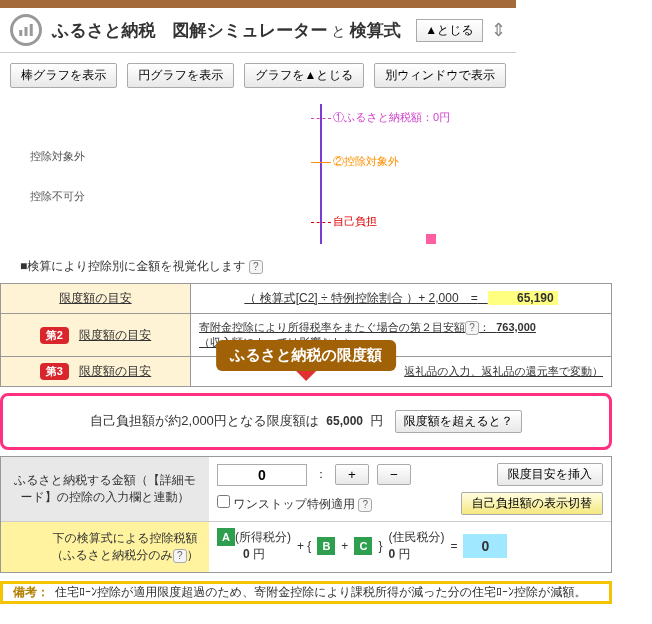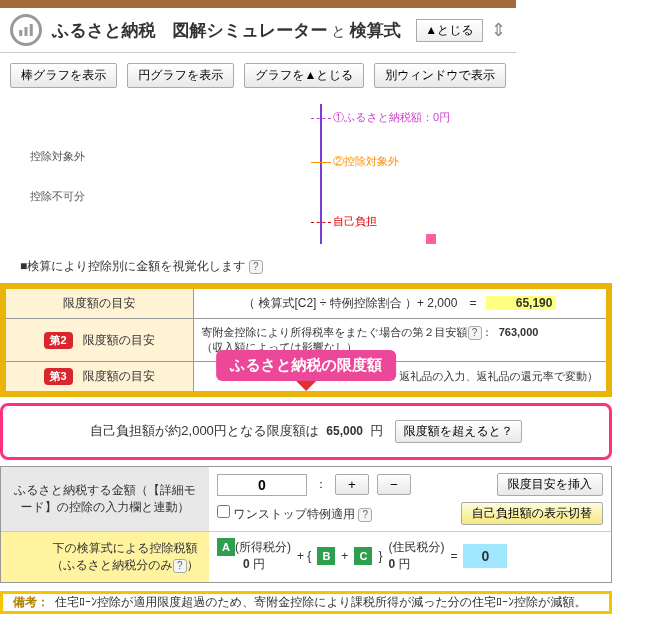--- a/index.html
+++ b/index.html
@@ -21,30 +21,30 @@
   .chart-line { position: absolute; left: 311px; font-size: 11px; }
   .chart-l1 { top: 16px; color: #d040cc; }
   .chart-l1::before { content: ""; display: inline-block; width: 20px; border-top: 1px dashed #d040cc; vertical-align: middle; margin-right: 2px; }
   .chart-l2 { top: 60px; color: #ff9000; }
   .chart-l2::before { content: ""; display: inline-block; width: 20px; border-top: 1px solid #ff9000; vertical-align: middle; margin-right: 2px; }
   .chart-l3 { top: 120px; color: #d00; }
   .chart-l3::before { content: ""; display: inline-block; width: 20px; border-top: 1px dashed #d00; vertical-align: middle; margin-right: 2px; }
   .pink-sq { position: absolute; right: 80px; bottom: 10px; width: 10px; height: 10px; background: #ff5fa0; }
   .note-row { padding: 4px 20px; font-size: 12px; }
   .help { display: inline-block; border: 1px solid #aaa; border-radius: 3px; width: 14px; height: 14px; line-height: 12px; text-align: center; font-size: 10px; color: #666; background: #f5f5f5; cursor: pointer; }
-  .tbl { width: 612px; margin: 4px auto; border: 6px solid #eab308; border-collapse: collapse; }
+  .tbl { width: 612px; margin: 4px auto; border: 1px solid #eab308; border-collapse: collapse; text-decoration: underline; }
   .tbl td { border: 1px solid #999; padding: 6px 8px; font-size: 12px; vertical-align: middle; }
   .lbl-cell { background: #fff3d6; text-align: center; width: 190px; }
   .badge { display: inline-block; background: #d9262d; color: #fff; font-weight: bold; border-radius: 4px; padding: 1px 6px; font-size: 11px; margin-right: 10px; }
   .val-yellow { background: #ffff80; font-weight: bold; display: inline-block; min-width: 70px; text-align: right; padding: 0 4px; }
   .formula { text-align: center; }
   .highlight-box { position: relative; width: 612px; margin: 6px auto; border: 3px solid #ff3080; border-radius: 8px; padding: 14px 10px; text-align: center; font-size: 13px; }
   .highlight-box .val { font-weight: bold; font-size: 12px; }
   .over-btn { border: 1px solid #aaa; background: linear-gradient(#fff,#e8e8e8); padding: 2px 8px; font-size: 12px; cursor: pointer; border-radius: 2px; margin-left: 8px; }
-  .balloon { position: absolute; top: -56px; left: 50%; transform: translateX(-50%); background: #ec4899; color: #fff; padding: 6px 14px; border-radius: 6px; font-size: 15px; font-weight: bold; white-space: nowrap; }
+  .balloon { position: absolute; top: -56px; left: 50%; transform: translateX(-50%); background: #a16207; color: #fff; padding: 6px 14px; border-radius: 6px; font-size: 15px; font-weight: bold; white-space: nowrap; }
   .balloon::after { content: ""; position: absolute; left: 50%; transform: translateX(-50%); top: 100%; border: 10px solid transparent; border-top-color: #e03030; }
   .lower { width: 612px; margin: 6px auto; border: 1px solid #999; }
   .lower-row { display: flex; border-bottom: 1px solid #ccc; }
   .lower-row:last-child { border-bottom: none; }
   .lower-lbl { width: 208px; padding: 8px; font-size: 12px; text-align: center; display: flex; align-items: center; justify-content: center; }
   .lbl-gray { background: #e8e8e8; }
   .lbl-yel { background: #fff3a0; padding-left: 48px; }
   .lower-body { flex: 1; padding: 6px 8px; display: flex; flex-direction: column; gap: 6px; }
   .ctrl-row { display: flex; align-items: center; gap: 8px; }
   .num-in { width: 90px; text-align: center; font-size: 14px; font-weight: bold; padding: 2px; border: 1px solid #aaa; }

